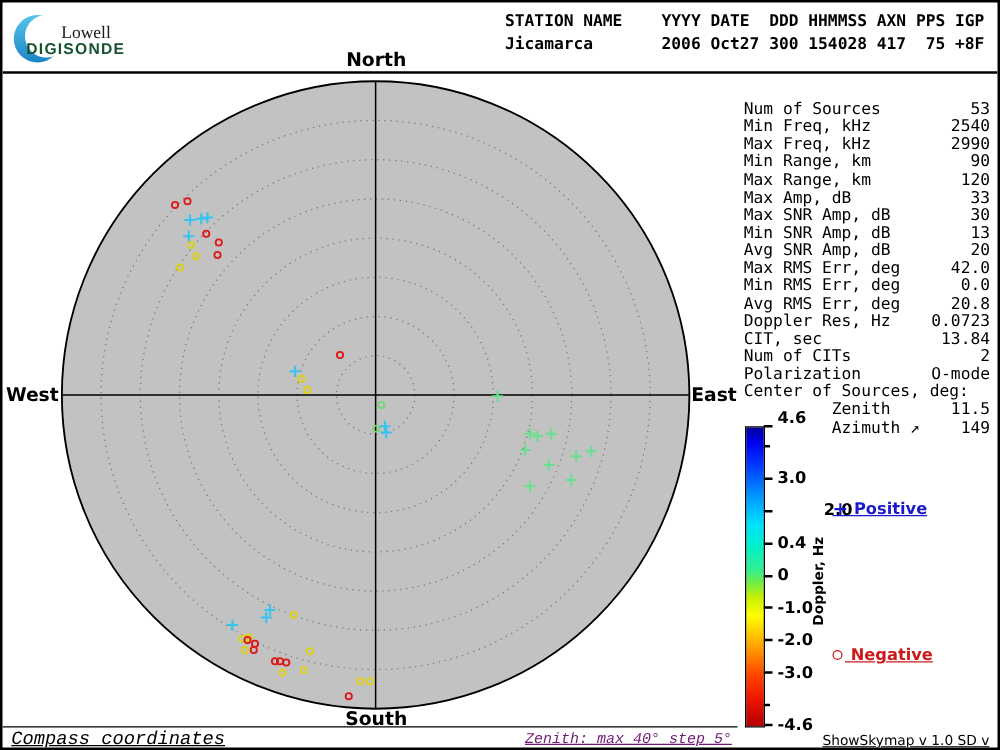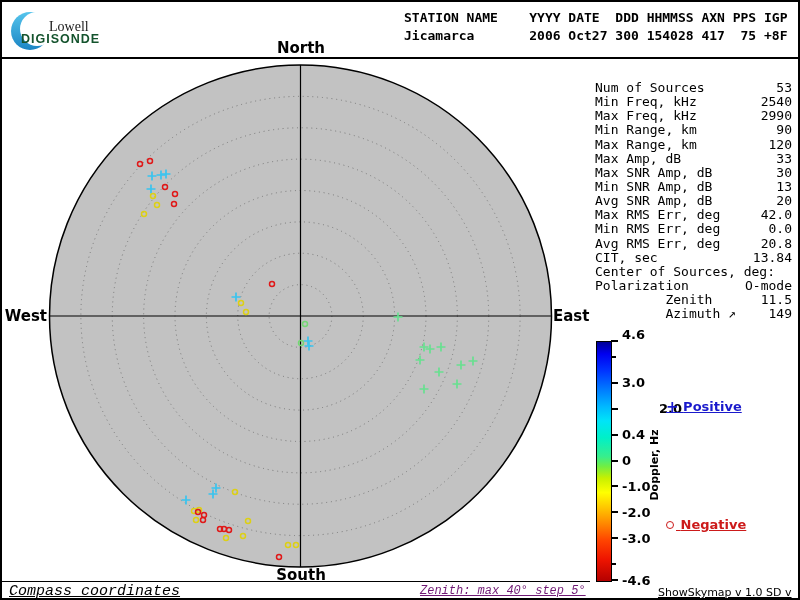--- a/index.html
+++ b/index.html
@@ -185,30 +185,38 @@
       </div>
       <div class="srow">
         <span class="slabel">Min RMS Err, deg</span>
         <span class="sval">0.0</span>
       </div>
       <div class="srow">
         <span class="slabel">Avg RMS Err, deg</span>
         <span class="sval">20.8</span>
       </div>
       <div class="srow">
+        <span class="slabel">Doppler Res, Hz</span>
+        <span class="sval">0.0723</span>
+      </div>
+      <div class="srow">
         <span class="slabel">CIT, sec</span>
         <span class="sval">13.84</span>
       </div>
       <div class="srow">
+        <span class="slabel">Num of CITs</span>
+        <span class="sval">2</span>
+      </div>
+      <div class="srow">
+        <span class="slabel">Polarization</span>
+        <span class="sval">O-mode</span>
+      </div>
+      <div class="srow">
         <span class="slabel">Center of Sources, deg:</span>
         <span class="sval"></span>
-      </div>
-      <div class="srow">
-        <span class="slabel">Polarization</span>
-        <span class="sval">O-mode</span>
       </div>
       <div class="srow">
         <span class="slabel">         Zenith</span>
         <span class="sval">11.5</span>
       </div>
       <div class="srow">
         <span class="slabel">         Azimuth ↗</span>
         <span class="sval">149</span>
       </div>
     </div>

